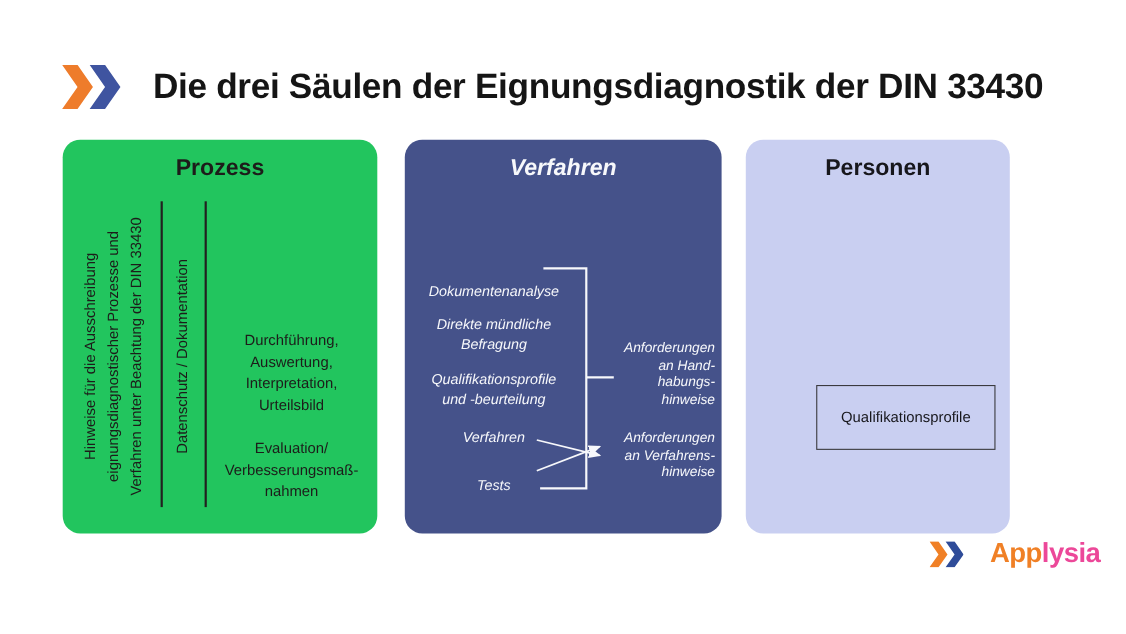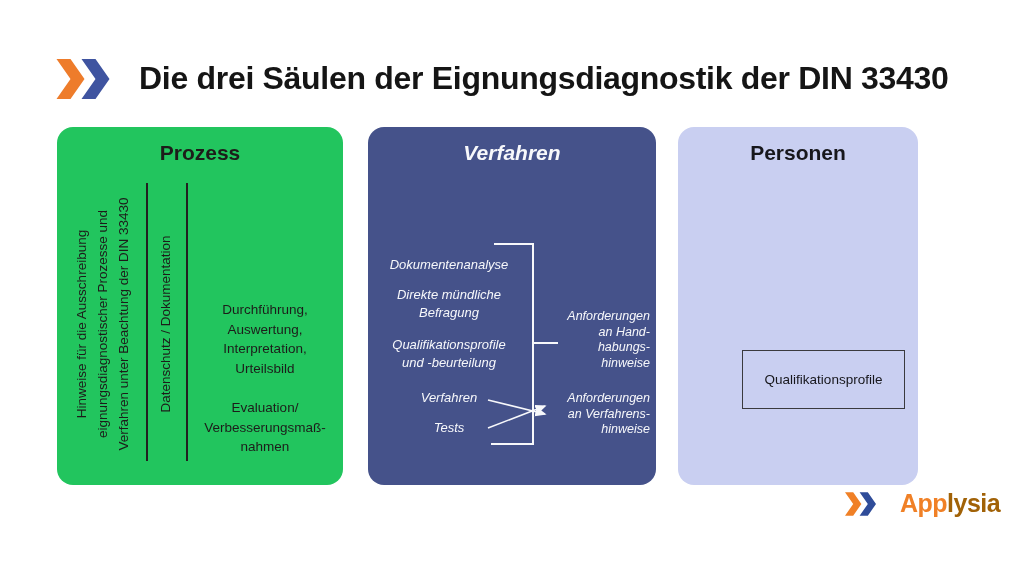--- a/index.html
+++ b/index.html
@@ -56,21 +56,21 @@
 
   
   .method {
     position:absolute; left:2px; width:158px; text-align:center;
     font-size:13px; line-height:18px; white-space:pre-line;
   }
   .method-0 { top:129px; }
   .method-1 { top:159px; }
   .method-2 { top:209px; }
   .method-3 { top:262px; }
-  .method-4 { top:292px; }
+  .method-4 { top:305px; }
   .note {
     position:absolute; left:186px; width:96px; text-align:right;
     font-size:12.5px; line-height:15.5px; white-space:pre-line;
   }
   .note-handling  { top:182px; }
   .note-procedure { top:264px; }
   .connector-svg { position:absolute; left:0; top:0; }
 
   
   .qbox {
@@ -84,21 +84,21 @@
   
   .footer-brand {
     position:absolute; left:845px; top:489px;
     display:flex; align-items:center;
   }
   .footer-wordmark {
     font-size:25px; font-weight:bold; letter-spacing:-0.5px;
     margin-left:2px; white-space:nowrap;
   }
   .t-orange { color:#F08026;margin-left:22px; }
-  .t-blue   { color:#a16207; }
+  .t-blue   { color:#ec4899; }
 </style>
 </head>
 <body>
 
 <div class="canvas">
 
   <div class="brand-mark">
     <svg width="54" height="40" viewBox="0 0 53 40">
       <polygon points="0,0 14,0 28,20 14,40 0,40 14,20" fill="#EE7C2B"></polygon>
       <polygon points="25,0 39,0 53,20 39,40 25,40 39,20" fill="#3F54A0"></polygon>

